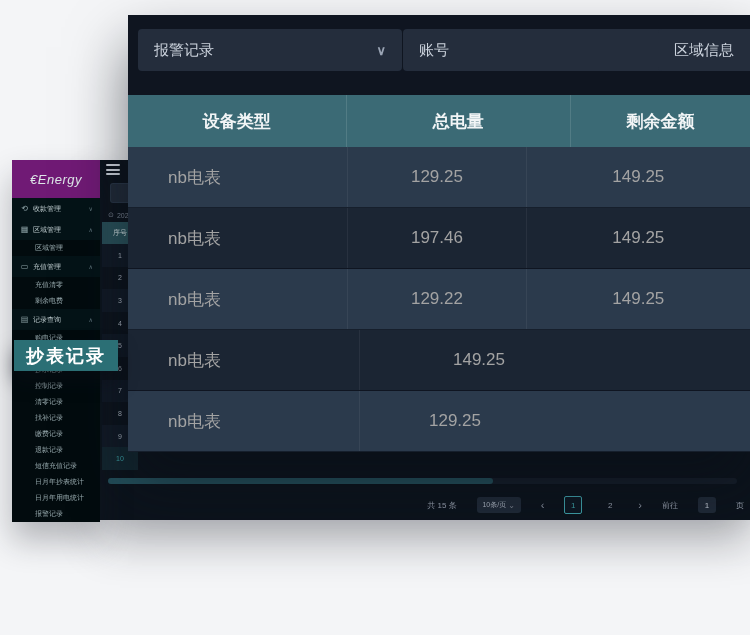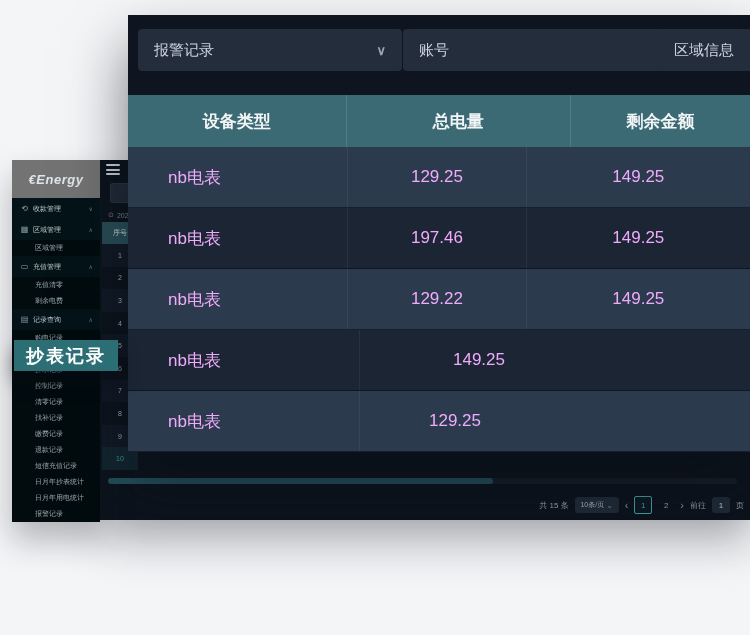--- a/index.html
+++ b/index.html
@@ -22,36 +22,36 @@
   .idx-rows{position:absolute;left:2px;top:84px;width:36px;}
   .idx-row{height:22.6px;display:flex;align-items:center;justify-content:center;
            color:#aeb6c2;font-size:7px;}
   .idx-row:nth-child(odd){background:#111a26;}
   .idx-row.active{color:#3ea6ab;background:rgba(62,166,171,.14);}
   .hscroll-track{position:absolute;left:8px;top:318px;width:629px;height:6px;
                  background:#161e2a;border-radius:3px;}
   .hscroll-thumb{position:absolute;left:0;top:0;width:385px;height:6px;
                  background:#25525e;border-radius:3px;}
   .pagination{position:absolute;right:6px;top:336px;height:18px;display:flex;align-items:center;
-              gap:6px;color:#98a1af;font-size:8px;}
+              gap:20px;color:#98a1af;font-size:8px;}
   .pg-box{height:16px;background:#202a38;border-radius:3px;display:flex;align-items:center;
           justify-content:center;color:#aab2bf;}
   .pg-size{width:44px;gap:2px;font-size:7px;}
   .pg-size .sc{font-size:8px;color:#77808e;}
   .pg-arrow{color:#8a93a1;font-size:11px;line-height:1;}
   .pg-num{width:16px;height:16px;display:flex;align-items:center;justify-content:center;border-radius:2px;}
   .pg-num.current{border:1px solid #3f9fa8;color:#3ea6ab;background:#0e1823;}
   .pg-goto-input{width:18px;height:16px;background:#202a38;border:none;border-radius:3px;
                  color:#c3cad4;font-size:8px;text-align:center;font-family:"Liberation Sans",sans-serif;padding:0;}
 
   
   .sidebar{position:absolute;left:12px;top:160px;width:88px;height:362px;background:#041317;
            box-shadow:0 18px 32px rgba(25,30,40,.30);overflow:hidden;}
-  .logo{height:38px;background:#737373;display:flex;align-items:center;justify-content:center;
-        color:#dde6e8;font-style:italic;font-weight:bold;font-size:13px;letter-spacing:.5px;}
+  .logo{height:38px;background:#701a75;display:flex;align-items:center;justify-content:center;
+        color:#dde6e8;font-style:italic;font-weight:normal;font-size:13px;letter-spacing:.5px;}
   .m-item{display:flex;align-items:center;height:21px;padding:0 7px 0 8px;gap:4px;
           color:#b9c6c9;font-size:7px;white-space:nowrap;}
   .m-icon{font-size:8px;color:#8fa4a8;width:9px;text-align:center;flex:none;}
   .m-chev{margin-left:auto;color:#5f757b;font-size:6px;}
   .m-sub{height:16px;display:flex;align-items:center;padding-left:23px;background:#020b0e;
          color:#97a9ad;font-size:7px;white-space:nowrap;overflow:hidden;}
   .m-sub.active{color:#3ea6ab;}
 
   
   .overlay{position:absolute;left:128px;top:15px;width:622px;height:437px;background:#0f1520;
@@ -65,21 +65,21 @@
 
   .tbl{position:absolute;left:0;top:80px;width:622px;}
   .thead{display:flex;height:52px;background:#3b6a75;}
   .th{display:flex;align-items:center;justify-content:center;color:#f2f5f6;font-weight:bold;
       font-size:17px;border-right:1px solid rgba(255,255,255,.12);box-sizing:border-box;}
   .th:last-child,.td:last-child{border-right:none;}
   .c1{width:232px;} .c2{width:190px;} .c3{width:238px;}
   .tr{display:flex;height:61px;border-bottom:1px solid rgba(5,10,18,.55);box-sizing:border-box;}
   .tr:nth-child(odd){background:#1b2533;}
   .tr:nth-child(even){background:#2b3a4c;}
-  .td{display:flex;align-items:center;justify-content:center;color:#f0abfc;font-size:17px;
+  .td{display:flex;align-items:center;justify-content:center;color:#a3a3a3;font-size:17px;
       font-weight:500;border-right:1px solid rgba(255,255,255,.06);box-sizing:border-box;}
   .td.first{justify-content:flex-start;padding-left:40px;}
 
   
   .zoomlabel{position:absolute;left:14px;top:340px;width:104px;height:31px;background:#2b6f75;
              color:#ffffff;font-weight:bold;font-size:18px;letter-spacing:2px;
              display:flex;align-items:center;justify-content:center;
              box-shadow:0 10px 18px rgba(10,14,22,.5);}
 </style>
 </head>

